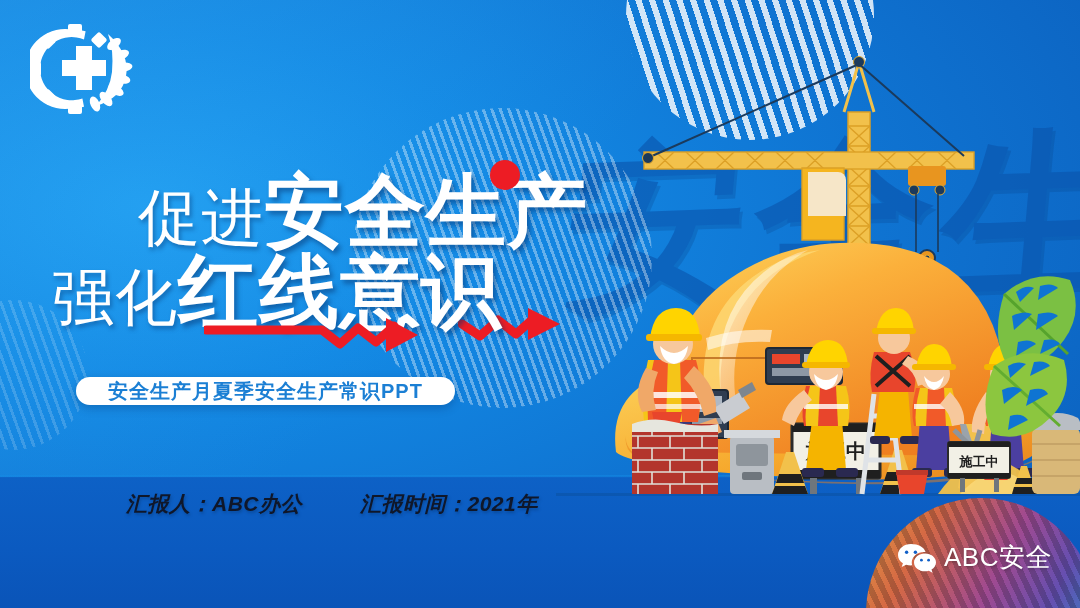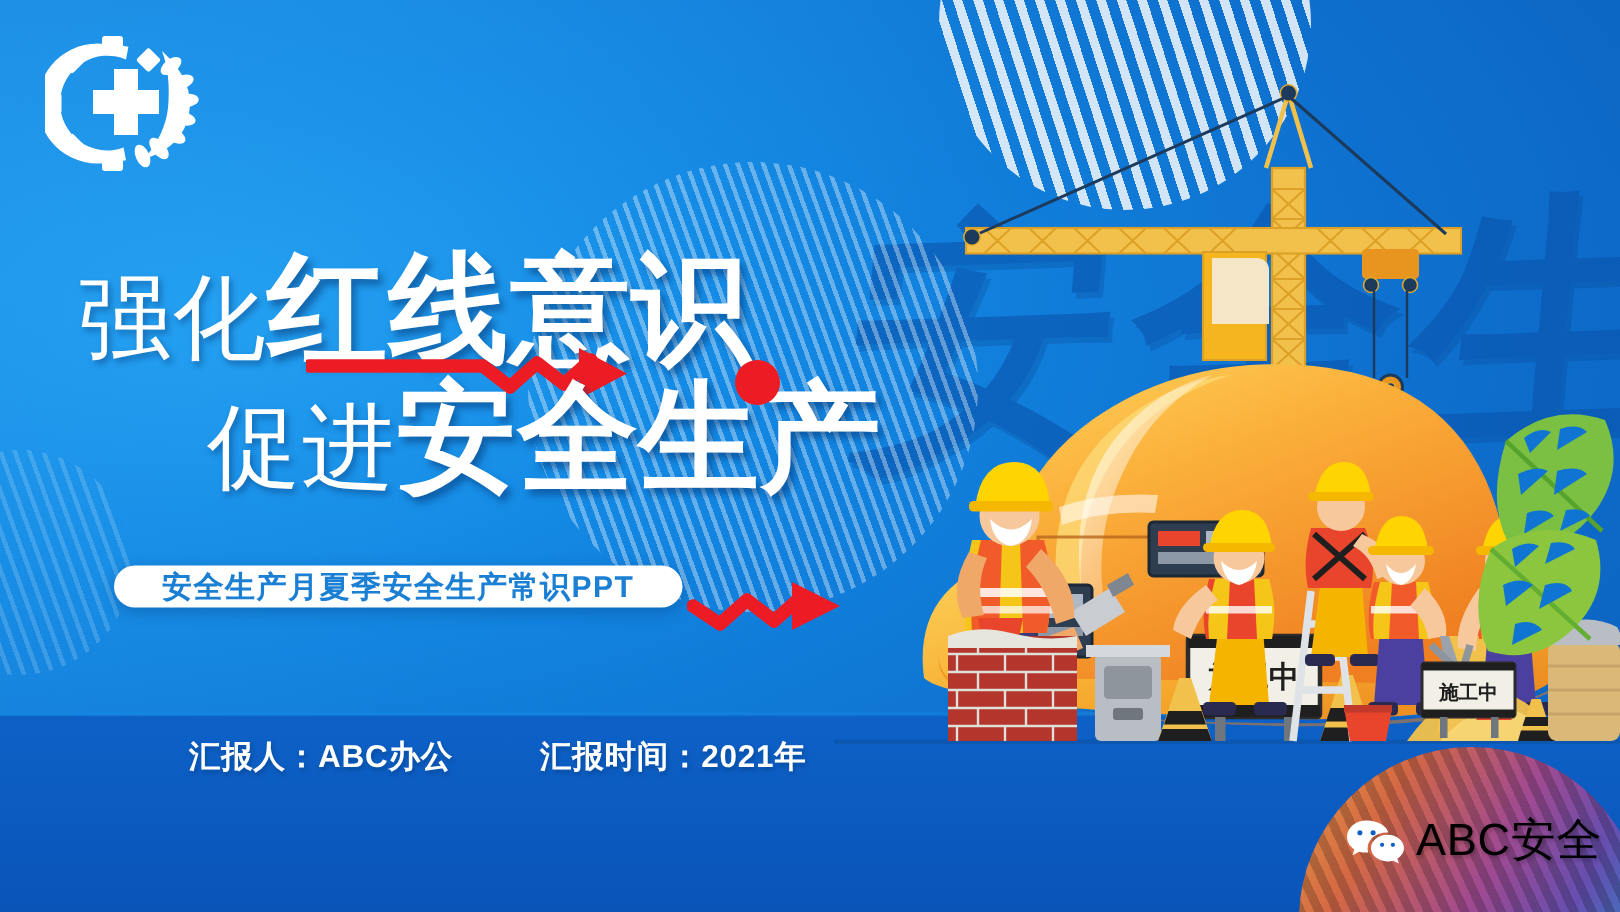--- a/index.html
+++ b/index.html
@@ -91,26 +91,26 @@
   .pill{
     position:absolute;left:76px;top:377px;height:28px;padding:0 32px;
     display:flex;align-items:center;justify-content:center;
     background:#ffffff;border-radius:24px;
     box-shadow:0 3px 10px rgba(4,44,100,.30);
   }
   .pill span{font-size:20px;font-weight:bold;color:#1b7fd4;letter-spacing:1px;}
 
   
   .meta{position:absolute;left:126px;top:490px;display:flex;gap:58px;}
-  .meta span{font-size:21px;font-weight:bold;color:#ffffff;letter-spacing:.5px;
-    text-shadow:1px 2px 3px rgba(4,40,90,.35);}
+  .meta span{font-size:21px;font-weight:bold;color:#0f172a;letter-spacing:.5px;
+    text-shadow:1px 2px 3px rgba(4,40,90,.35);font-style:italic;}
 
   
   .wbadge{position:absolute;left:898px;top:540px;display:flex;align-items:center;gap:8px;}
-  .wbadge .wtxt{font-size:30px;color:#000000;font-weight:500;letter-spacing:.5px;
+  .wbadge .wtxt{font-size:26px;color:#ffffff;font-weight:500;letter-spacing:.5px;
     text-shadow:1px 1px 3px rgba(0,0,0,.28);}
 
   
   .illus{position:absolute;left:556px;top:0;width:524px;height:608px;}
   .leafwrap{position:absolute;right:-6px;top:248px;width:108px;height:200px;}
 </style>
 </head>
 <body>
 
 <div class="stage">
@@ -452,33 +452,33 @@
           <ellipse cx="92" cy="55" rx="8.5" ry="4.5" transform="rotate(14 92 55)"></ellipse>
           <ellipse cx="86" cy="66" rx="8.5" ry="4.5" transform="rotate(32 86 66)"></ellipse>
           <ellipse cx="76" cy="75" rx="8.5" ry="4.5" transform="rotate(50 76 75)"></ellipse>
           <ellipse cx="65" cy="80" rx="8" ry="4.5" transform="rotate(66 65 80)"></ellipse>
         </g>
       </g>
     </svg>
   </div>
 
   <div class="title-wrap">
-    <div class="tline tline1">
-      <span class="t-thin">强化</span><span class="t-bold">红线意识</span>
-      <svg class="zig zig1" viewBox="0 0 250 44">
-        <path d="M2 16 H118 L136 30 L154 14 L172 28 L190 12" stroke="#ed1c24" stroke-width="9" fill="none" stroke-linecap="round" stroke-linejoin="round"></path>
-        <path d="M182 4 L214 21 L182 38 Z" fill="#ed1c24"></path>
-      </svg>
-    </div>
     <div class="tline tline2">
       <span class="t-thin">促进</span><span class="t-bold">安全生产</span>
       <div class="reddot"></div>
       <svg class="zig zig2" viewBox="0 0 140 40">
         <path d="M4 22 L22 34 L40 18 L58 32 L76 16" stroke="#ed1c24" stroke-width="9" fill="none" stroke-linecap="round" stroke-linejoin="round"></path>
         <path d="M70 6 L102 22 L70 38 Z" fill="#ed1c24"></path>
+      </svg>
+    </div>
+    <div class="tline tline1">
+      <span class="t-thin">强化</span><span class="t-bold">红线意识</span>
+      <svg class="zig zig1" viewBox="0 0 250 44">
+        <path d="M2 16 H118 L136 30 L154 14 L172 28 L190 12" stroke="#ed1c24" stroke-width="9" fill="none" stroke-linecap="round" stroke-linejoin="round"></path>
+        <path d="M182 4 L214 21 L182 38 Z" fill="#ed1c24"></path>
       </svg>
     </div>
   </div>
 
   <div class="pill">
     <span>安全生产月夏季安全生产常识PPT</span>
   </div>
 
   <div class="meta">
     <span>汇报人：ABC办公</span>

